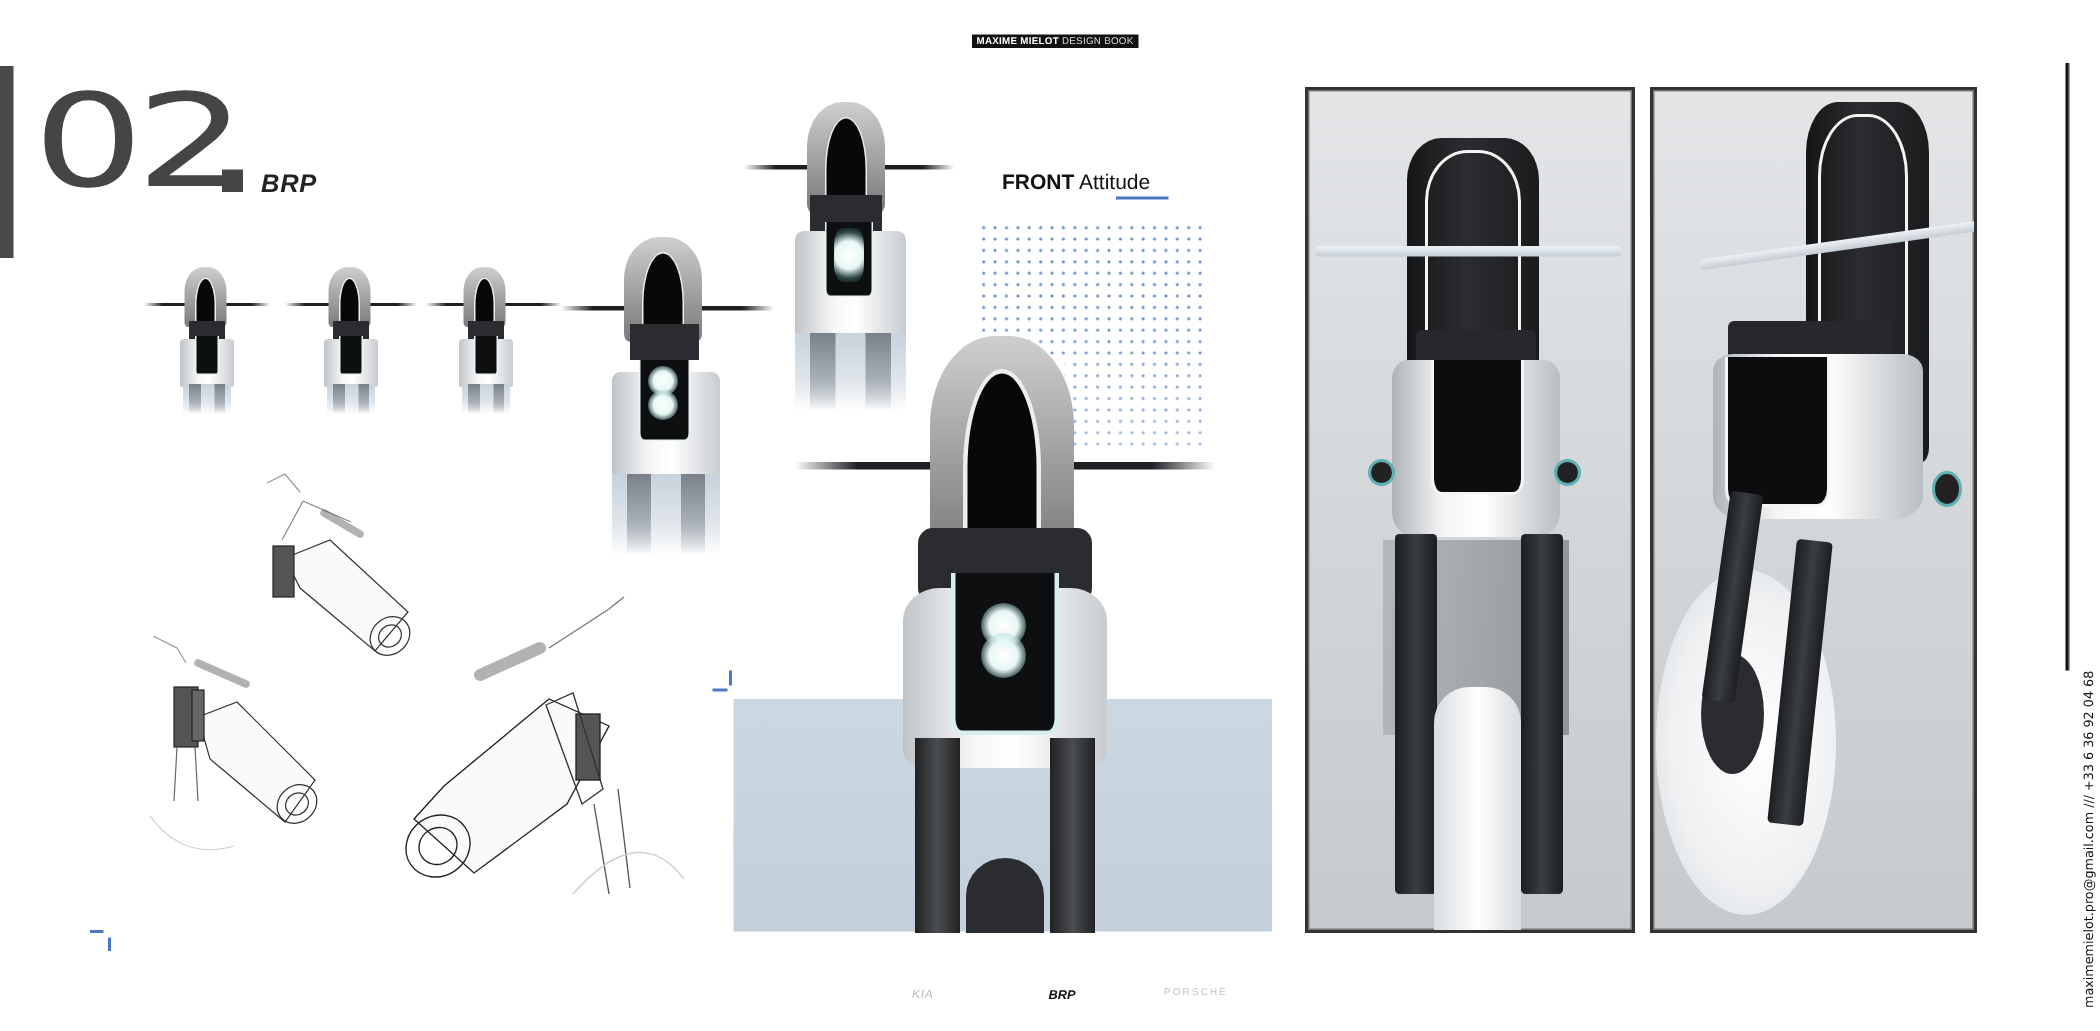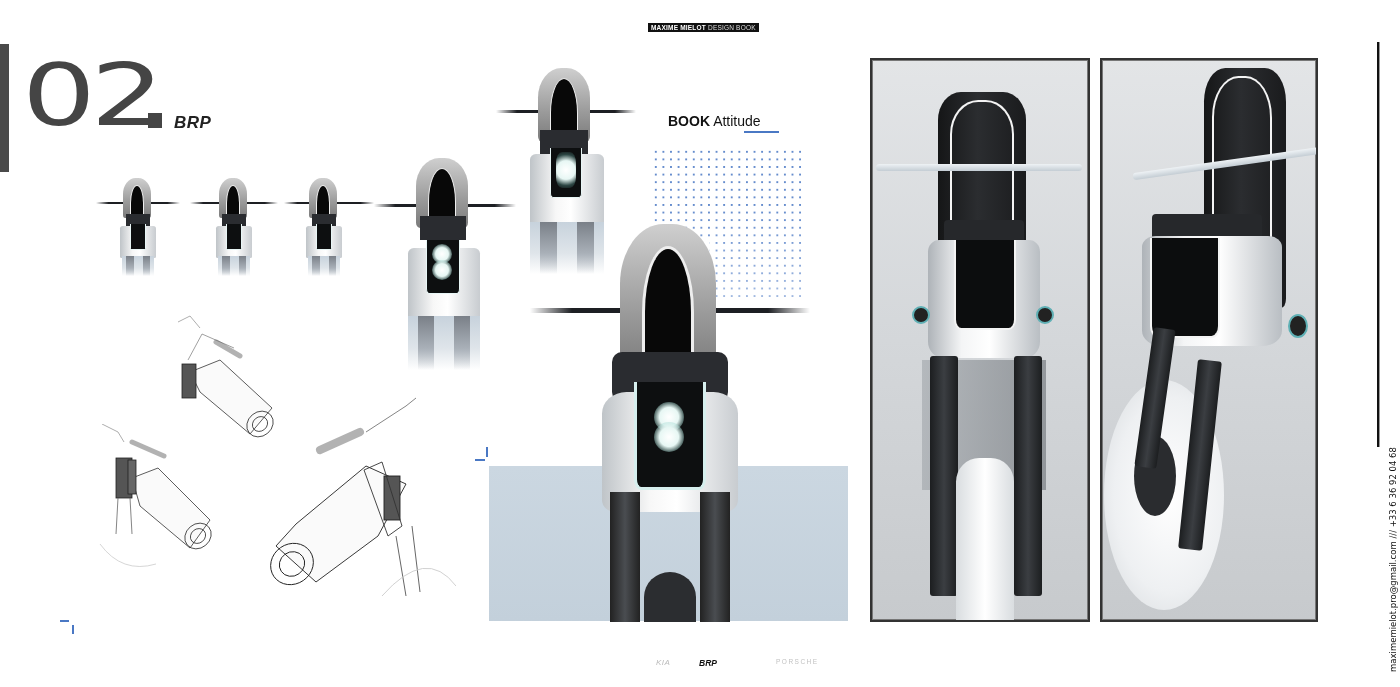--- a/index.html
+++ b/index.html
@@ -73,21 +73,21 @@
   
   .sketch { position: absolute; }
 
   
   .contact-line { left: 1377px; top: 42px; width: 2px; height: 405px; background: #111; box-shadow: 1px 0 0 #999; }
   .contact-text { left: 1388px; top: 672px; transform: rotate(-90deg); transform-origin: left top;
     font-family: "DejaVu Sans", sans-serif; font-size: 8.5px; color: #111; white-space: nowrap; }
 
   
   .footer-logo { top: 658px; font-size: 8px; white-space: nowrap; }
-  .logo-kia { left: 656px; color: #bbb; font-style: italic; letter-spacing: 0.5px; font-weight: 300; }
+  .logo-kia { left: 608px; color: #bbb; font-style: italic; letter-spacing: 0.5px; font-weight: 300; }
   .logo-brp { left: 699px; color: #111; font-weight: 700; font-style: italic; font-size: 8.5px; }
   .logo-porsche { left: 776px; color: #c2c2c2; font-size: 6.5px; letter-spacing: 1.5px; }
 </style>
 </head>
 <body>
 
 <div class="abs header-badge">
   <b>MAXIME MIELOT</b>
   <span class="light">DESIGN BOOK</span>
 </div>
@@ -140,21 +140,21 @@
   <div class="hood" style="left:42px;top:2px;width:52px;height:74px;"></div>
   <div class="hood-inner" style="left:54px;top:12px;width:28px;height:58px;"></div>
   <div class="neck" style="left:44px;top:64px;width:48px;height:24px;"></div>
   <div class="body" style="left:34px;top:88px;width:74px;height:72px;"></div>
   <div class="panel" style="left:54px;top:82px;width:32px;height:50px;"></div>
   <div class="lamp" style="left:60px;top:86px;width:20px;height:36px;border-radius:30%;"></div>
   <div class="fork" style="left:34px;top:156px;width:74px;height:52px;"></div>
 </div>
 
 <div class="abs front-title">
-  <b>BOOK</b>
+  <b>FRONT</b>
   <span>Attitude</span>
 </div>
 <div class="abs front-underline"></div>
 <div class="abs dot-field"></div>
 
 <div class="abs big-bg"></div>
 <div class="abs corner-v" style="left:486px;top:447px;height:10px;"></div>
 <div class="abs corner-h" style="left:475px;top:459px;width:10px;"></div>
 <div class="thumb" style="left:530px;top:222px;width:280px;height:400px;">
   <div class="bar" style="left:0;top:86px;width:280px;height:5px;"></div>

